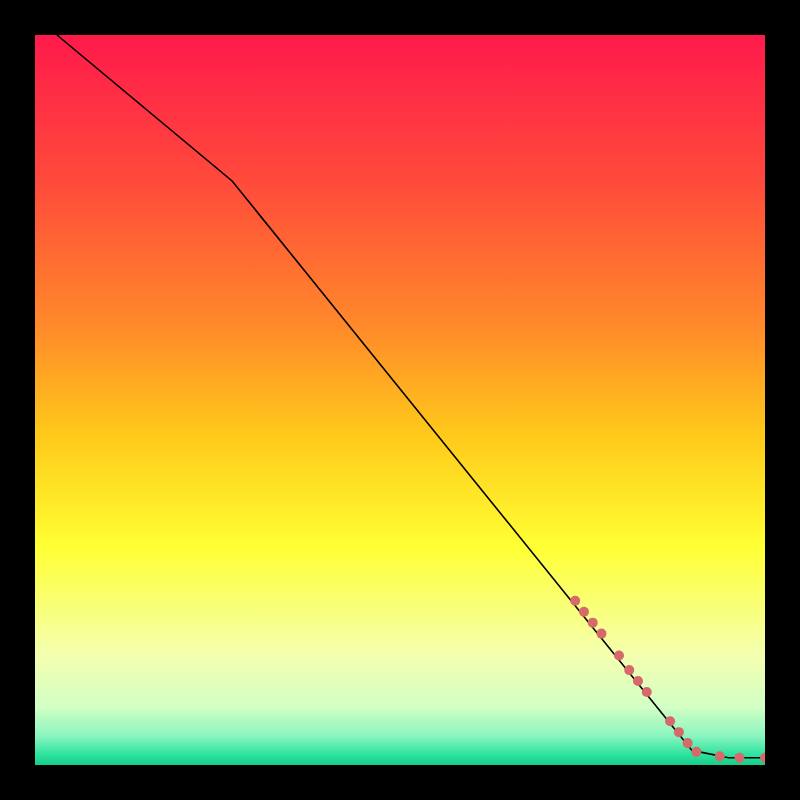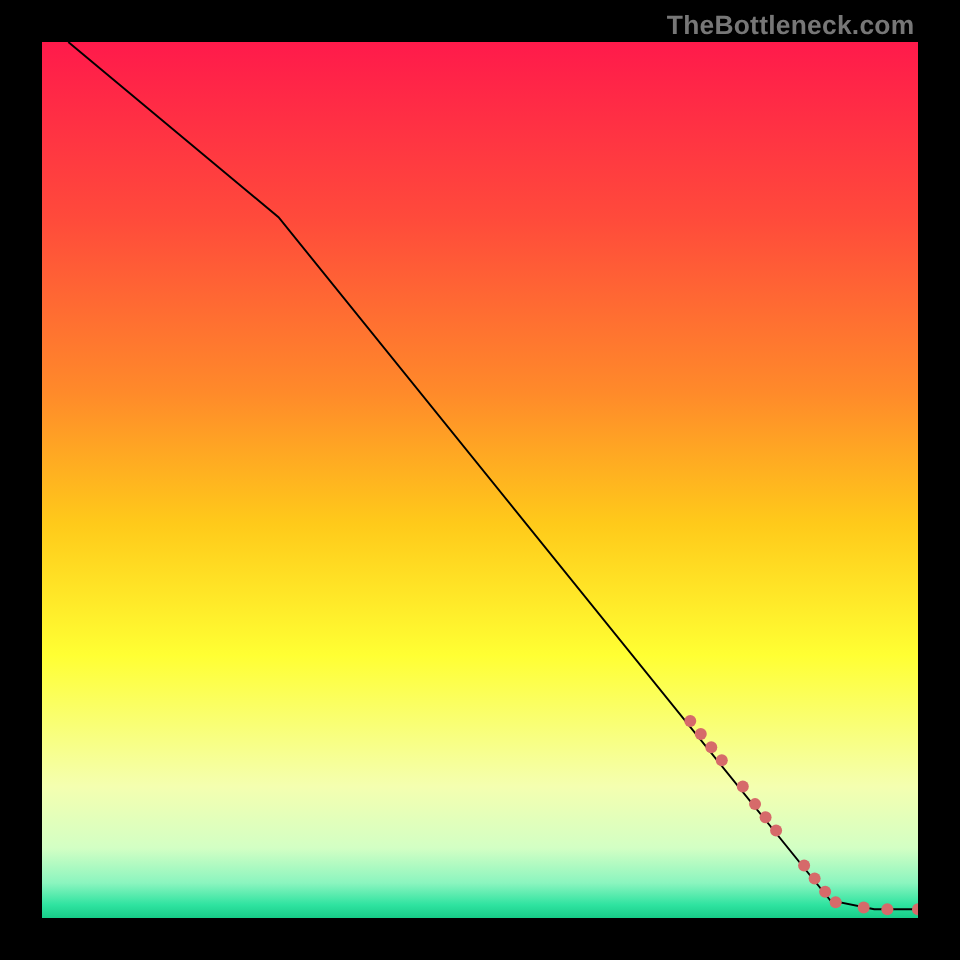--- a/index.html
+++ b/index.html
@@ -32,21 +32,20 @@
     font-size: 22px;
     font-weight: 600;
     letter-spacing: 0.2px;
     user-select: none;
   }
 </style>
 </head>
 <body>
 
 <div class="frame">
-  <div class="watermark">TheBottleneck.com</div>
   <svg class="plot-area" viewBox="0 0 730 730" preserveAspectRatio="none">
     <defs>
       <linearGradient id="bg-grad" x1="0" y1="0" x2="0" y2="1">
           <stop offset="0.00%" stop-color="#ff1a4b"></stop>
           <stop offset="20.00%" stop-color="#ff4a3b"></stop>
           <stop offset="40.00%" stop-color="#ff8a2a"></stop>
           <stop offset="55.00%" stop-color="#ffca1a"></stop>
           <stop offset="70.00%" stop-color="#ffff33"></stop>
           <stop offset="85.00%" stop-color="#f4ffb0"></stop>
           <stop offset="92.00%" stop-color="#d3ffc4"></stop>

